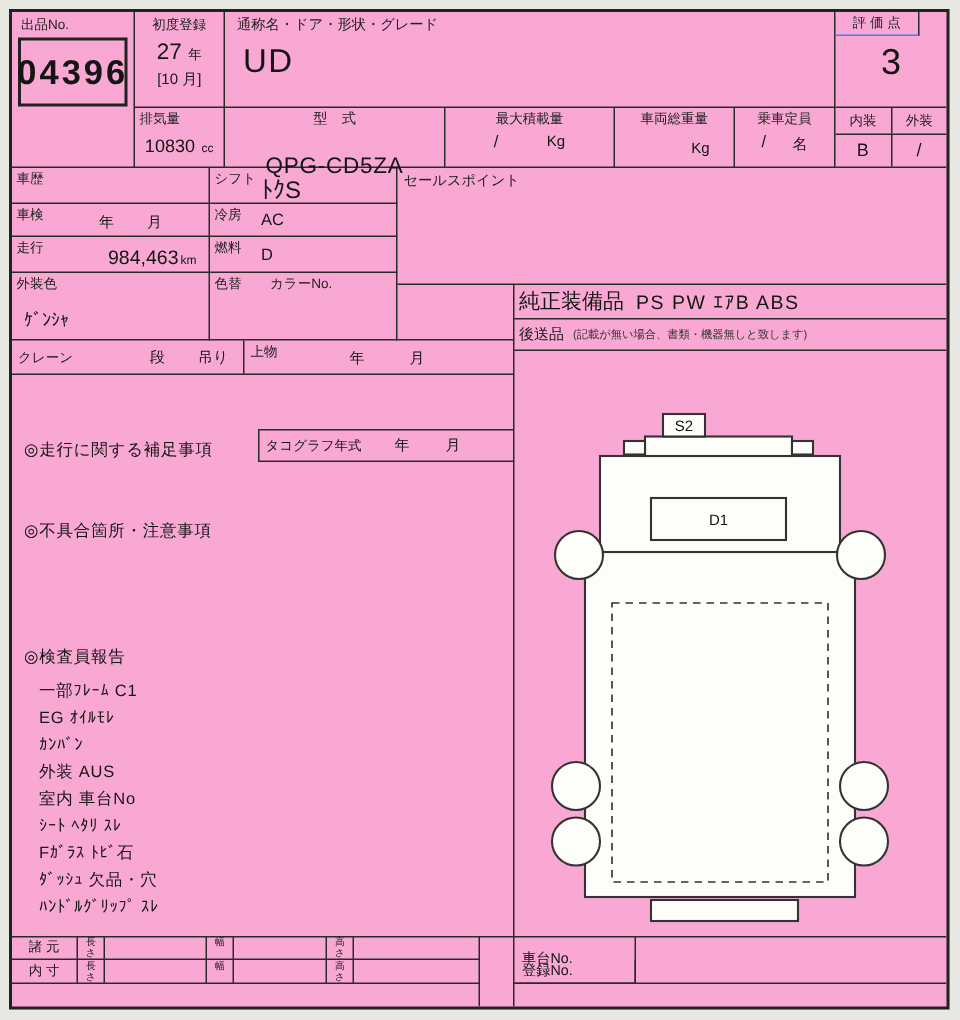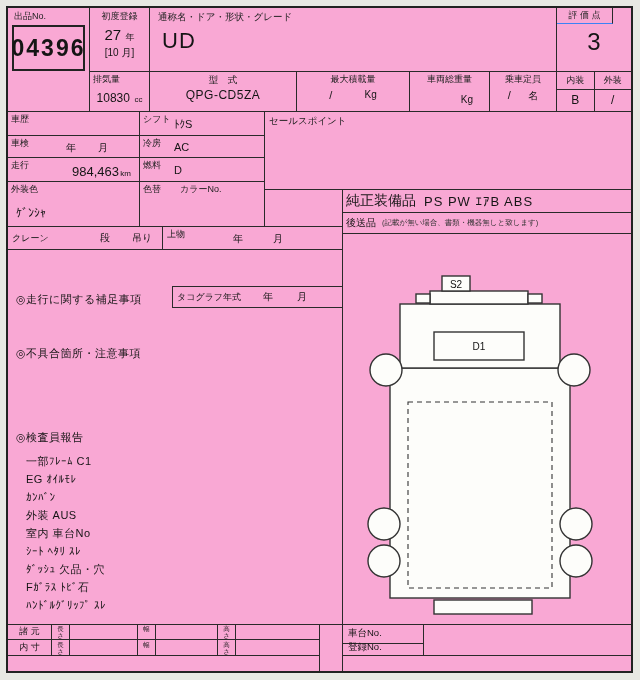--- a/index.html
+++ b/index.html
@@ -61,21 +61,21 @@
   <div class="cell br bb" style="left:82px;top:64px;width:60px;height:40px">
     <div class="lbl" style="padding:2px 0 0 3px">排気量</div>
     <div class="c" style="margin-top:3px">
       <span style="font-size:12px">10830</span>
       <span style="font-size:8px">cc</span>
     </div>
   </div>
 
   <div class="cell br bb" style="left:142px;top:64px;width:147px;height:40px">
     <div class="lbl c" style="padding-top:2px;font-size:9.5px">型　式</div>
-    <div class="c" style="margin-top:3px;font-size:12px;letter-spacing:.5px">QPG-CD5ZA</div>
+    <div class="c" style="margin-top:17px;font-size:15px;letter-spacing:.5px">QPG-CD5ZA</div>
   </div>
 
   <div class="cell br bb" style="left:289px;top:64px;width:113px;height:40px">
     <div class="lbl c" style="padding-top:2px">最大積載量</div>
     <div style="display:flex;justify-content:space-evenly;margin-top:4px">
       <span style="font-size:11px">/</span>
       <span style="font-size:10px">Kg</span>
     </div>
   </div>
 
@@ -103,21 +103,21 @@
       <div class="c" style="flex:1;font-size:12px;line-height:20px;border-right:1px solid #2a2a2a">B</div>
       <div class="c" style="flex:1;font-size:12px;line-height:20px">/</div>
     </div>
   </div>
 
   <div class="cell br bb" style="left:0;top:104px;width:132px;height:24px">
     <span class="lbl" style="position:absolute;left:3px;top:2px">車歴</span>
   </div>
   <div class="cell br bb" style="left:132px;top:104px;width:125px;height:24px">
     <span class="lbl" style="position:absolute;left:3px;top:2px">シフト</span>
-    <span style="position:absolute;left:34px;top:6px;font-size:11px">ﾄｸS</span>
+    <span style="position:absolute;left:34px;top:6px;font-size:16px">ﾄｸS</span>
   </div>
   <div class="cell bb" style="left:257px;top:104px;width:366px;height:78px">
     <span class="lbl" style="position:absolute;left:4px;top:3px;font-size:9.5px">セールスポイント</span>
   </div>
 
   <div class="cell br bb" style="left:0;top:128px;width:132px;height:22px">
     <span class="lbl" style="position:absolute;left:3px;top:2px">車検</span>
     <span style="position:absolute;left:58px;top:5px;font-size:10px;letter-spacing:6px">年　月</span>
   </div>
   <div class="cell br bb" style="left:132px;top:128px;width:125px;height:22px">
@@ -178,22 +178,22 @@
   <div class="heading" style="left:8px;top:338px">◎不具合箇所・注意事項</div>
   <div class="heading" style="left:8px;top:422px">◎検査員報告</div>
 
   <div class="cell" style="left:18px;top:444px;width:300px">
       <div class="report-item">一部ﾌﾚｰﾑ C1</div>
       <div class="report-item">EG ｵｲﾙﾓﾚ</div>
       <div class="report-item">ｶﾝﾊﾞﾝ</div>
       <div class="report-item">外装 AUS</div>
       <div class="report-item">室内 車台No</div>
       <div class="report-item">ｼｰﾄ ﾍﾀﾘ ｽﾚ</div>
+      <div class="report-item">Fｶﾞﾗｽ ﾄﾋﾞ石</div>
       <div class="report-item">ﾀﾞｯｼｭ 欠品・穴</div>
-      <div class="report-item">Fｶﾞﾗｽ ﾄﾋﾞ石</div>
       <div class="report-item">ﾊﾝﾄﾞﾙｸﾞﾘｯﾌﾟ ｽﾚ</div>
     </div>
 
   <div class="cell" style="left:334px;top:264px;width:289px;height:352px">
     <svg width="289" height="352" viewBox="0 0 289 352">
       <g fill="#fdfdfa" stroke="#333" stroke-width="1.4">
         <rect x="48" y="96" width="180" height="230"></rect>
         <rect x="66" y="130" width="144" height="186" fill="none" stroke-width="1.1" stroke-dasharray="5 4"></rect>
         <rect x="58" y="32" width="160" height="64"></rect>
         <rect x="92" y="60" width="90" height="28"></rect>
@@ -243,21 +243,21 @@
       <span class="vlbl">幅</span>
     </div>
   <div class="cell br bb" style="left:148px;top:632px;width:62px;height:16px"></div>
   <div class="cell br bb" style="left:210px;top:632px;width:18px;height:16px">
       <span class="vlbl">高さ</span>
     </div>
   <div class="cell br bb" style="left:228px;top:632px;width:84px;height:16px"></div>
 
   <div class="cell br" style="left:0;top:648px;width:312px;height:15px"></div>
 
-  <div class="cell br bb" style="left:334px;top:616px;width:82px;height:20px;display:flex;align-items:center">
+  <div class="cell br bb" style="left:334px;top:616px;width:82px;height:32px;display:flex;align-items:center">
     <span style="font-size:9.5px;padding-left:6px">車台No.</span>
   </div>
   <div class="cell br bb" style="left:334px;top:632px;width:82px;height:16px;display:flex;align-items:center">
     <span style="font-size:9.5px;padding-left:6px">登録No.</span>
   </div>
   <div class="cell bb" style="left:416px;top:632px;width:207px;height:16px"></div>
 
 </div>
 
 </body></html>

